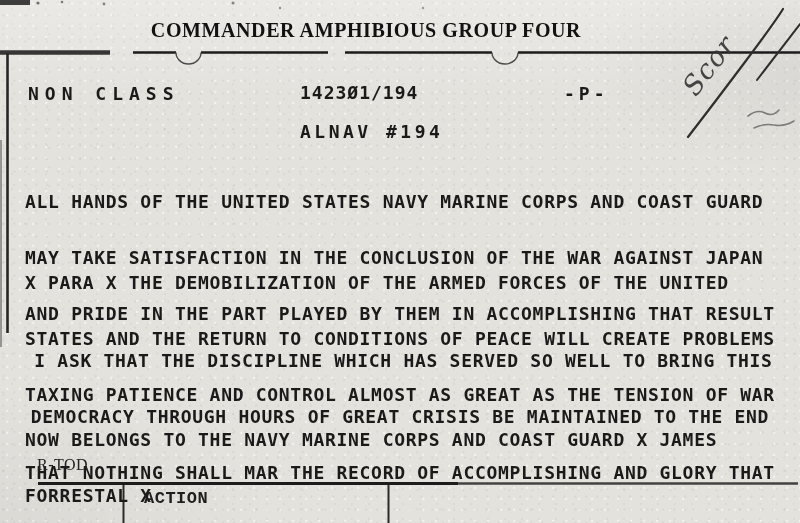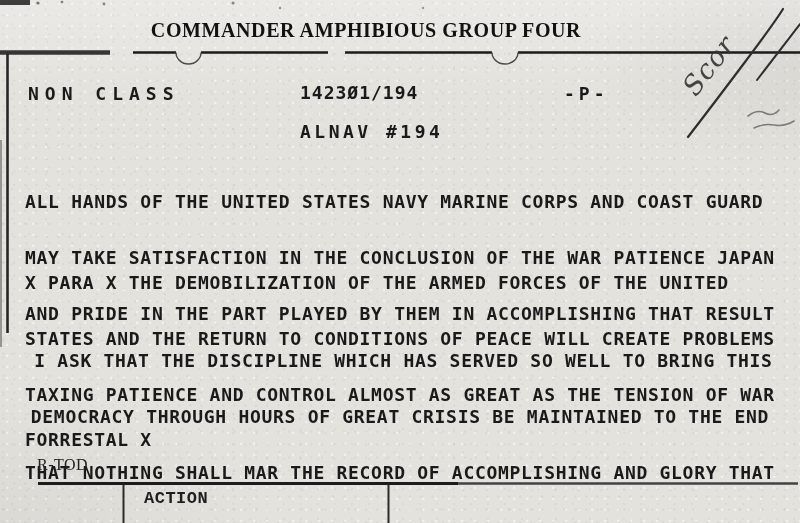--- a/index.html
+++ b/index.html
@@ -103,34 +103,35 @@
     <path d="M388.5,485 V523" stroke="#2a2a2a" stroke-width="2" fill="none"></path>
   </svg>
 
   <div class="t typed classification">NON CLASS</div>
   <div class="t typed dtg">1423Ø1/194</div>
   <div class="t typed precedence">-P-</div>
   <div class="t typed subject">ALNAV #194</div>
 
   <div class="t typed para p1">
     <div class="line">ALL HANDS OF THE UNITED STATES NAVY MARINE CORPS AND COAST GUARD</div>
-    <div class="line">MAY TAKE SATISFACTION IN THE CONCLUSION OF THE WAR PATIENCE JAPAN</div>
+    <div class="line">MAY TAKE SATISFACTION IN THE CONCLUSION OF THE WAR AGAINST JAPAN</div>
     <div class="line">AND PRIDE IN THE PART PLAYED BY THEM IN ACCOMPLISHING THAT RESULT</div>
   </div>
   <div class="t typed para p2">
     <div class="line">X PARA X THE DEMOBILIZATION OF THE ARMED FORCES OF THE UNITED</div>
     <div class="line">STATES AND THE RETURN TO CONDITIONS OF PEACE WILL CREATE PROBLEMS</div>
     <div class="line">TAXING PATIENCE AND CONTROL ALMOST AS GREAT AS THE TENSION OF WAR</div>
   </div>
   <div class="t typed para p3">
     <div class="line indent">I ASK THAT THE DISCIPLINE WHICH HAS SERVED SO WELL TO BRING THIS</div>
     <div class="line">DEMOCRACY THROUGH HOURS OF GREAT CRISIS BE MAINTAINED TO THE END</div>
     <div class="line">THAT NOTHING SHALL MAR THE RECORD OF ACCOMPLISHING AND GLORY THAT</div>
   </div>
   <div class="t typed para p4">
+    <div class="line">NOW BELONGS TO THE NAVY MARINE CORPS AND COAST GUARD X JAMES</div>
     <div class="line">FORRESTAL X</div>
   </div>
 
   <div class="handwriting">Scor</div>
 
   <div class="t tod-label">R-TOD</div>
   <div class="t col-label col-action">ACTION</div>
   <div class="t col-label col-information">INFORMATION</div>
 
 </div>

